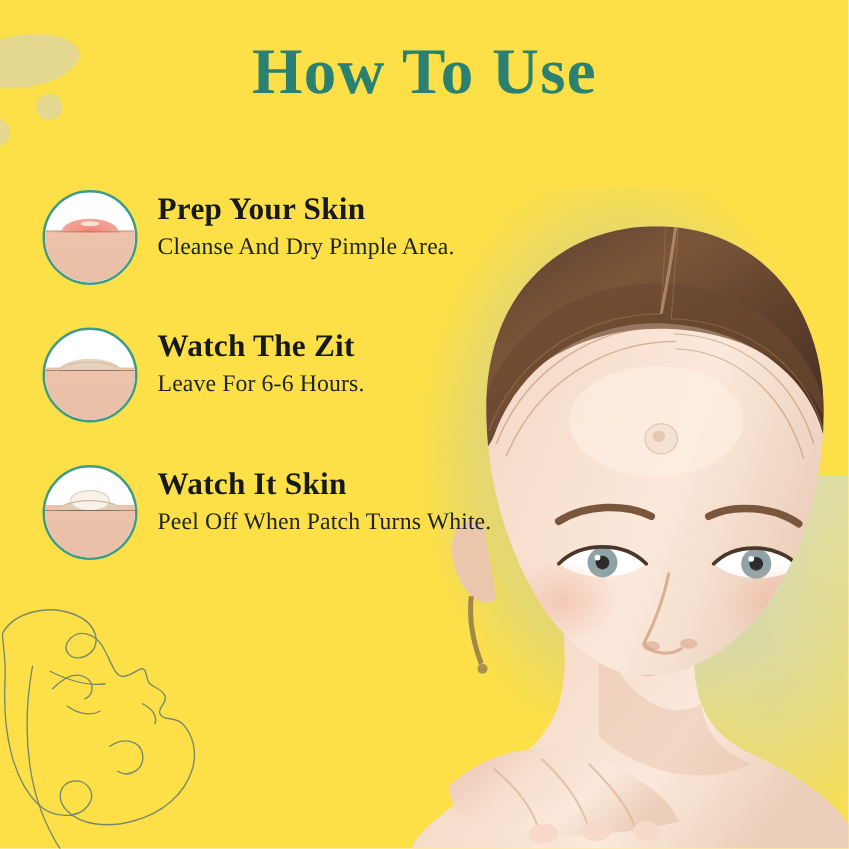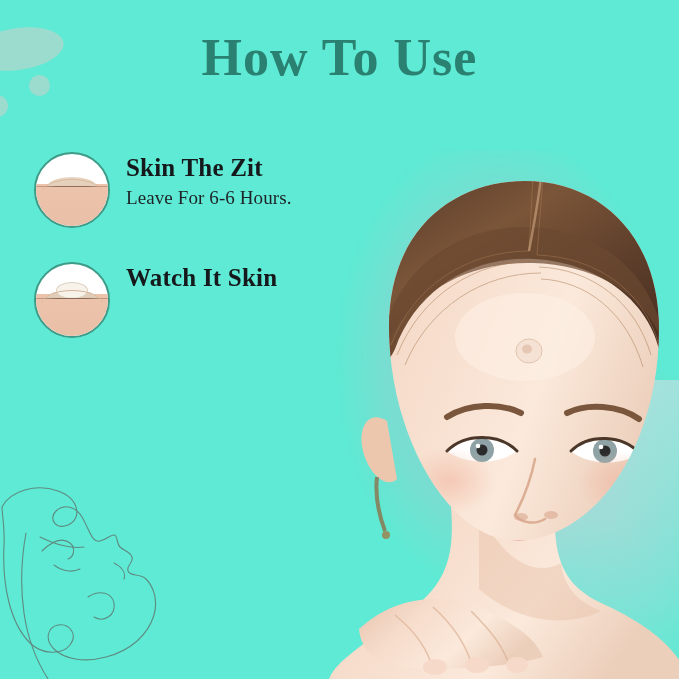--- a/index.html
+++ b/index.html
@@ -5,21 +5,21 @@
   html, body {
     margin: 0;
     padding: 0;
     background: #ffffff;
   }
   #canvas {
     position: relative;
     width: 679px;
     height: 679px;
     overflow: hidden;
-    background: #5eead4;
+    background: #fde047;
     font-family: "Liberation Serif", serif;
   }
 
   
   .blob {
     position: absolute;
     background: #cfd0ca;
     opacity: .55;
     border-radius: 50%;
   }
@@ -346,44 +346,57 @@
       <ellipse cx="106" cy="508" rx="12" ry="8" fill="#f6d9c8"></ellipse>
       <ellipse cx="148" cy="506" rx="12" ry="8" fill="#f6d9c8"></ellipse>
       <ellipse cx="188" cy="506" rx="11" ry="8" fill="#f6d9c8"></ellipse>
     </svg>
   </div>
 
   <div class="title">How To Use</div>
 
   <div class="steps">
 
+    <div class="step">
+      <div class="step-icon icon-1">
+        <div class="skin"></div>
+        <div class="bump"></div>
+        <div class="crest"></div>
+        <div class="edge"></div>
+      </div>
+      <div class="step-text">
+        <div class="step-title">Prep Your Skin</div>
+        <div class="step-desc">Cleanse And Dry Pimple Area.</div>
+      </div>
+    </div>
 
     <div class="step">
       <div class="step-icon icon-2">
         <div class="skin"></div>
         <div class="bump"></div>
         <div class="edge"></div>
         <div class="inner-arc"></div>
       </div>
       <div class="step-text">
-        <div class="step-title">Skin The Zit</div>
+        <div class="step-title">Watch The Zit</div>
         <div class="step-desc">Leave For 6-6 Hours.</div>
       </div>
     </div>
 
     <div class="step">
       <div class="step-icon icon-3">
         <div class="skin"></div>
         <div class="bump"></div>
         <div class="white-dome"></div>
         <div class="edge"></div>
         <div class="inner-arc"></div>
       </div>
       <div class="step-text">
         <div class="step-title">Watch It Skin</div>
+        <div class="step-desc">Peel Off When Patch Turns White.</div>
       </div>
     </div>
 
   </div>
 
   <div class="lineart">
     <svg viewBox="0 0 215 200" preserveAspectRatio="xMinYMax meet">
       <g fill="none" stroke="#5f7a74" stroke-width="1.1" stroke-linecap="round" stroke-linejoin="round">
         <path d="M6 22 C14 6, 40 -2, 62 6 C84 14, 86 34, 72 40
                  C60 45, 52 34, 60 26 C68 18, 80 22, 86 32

